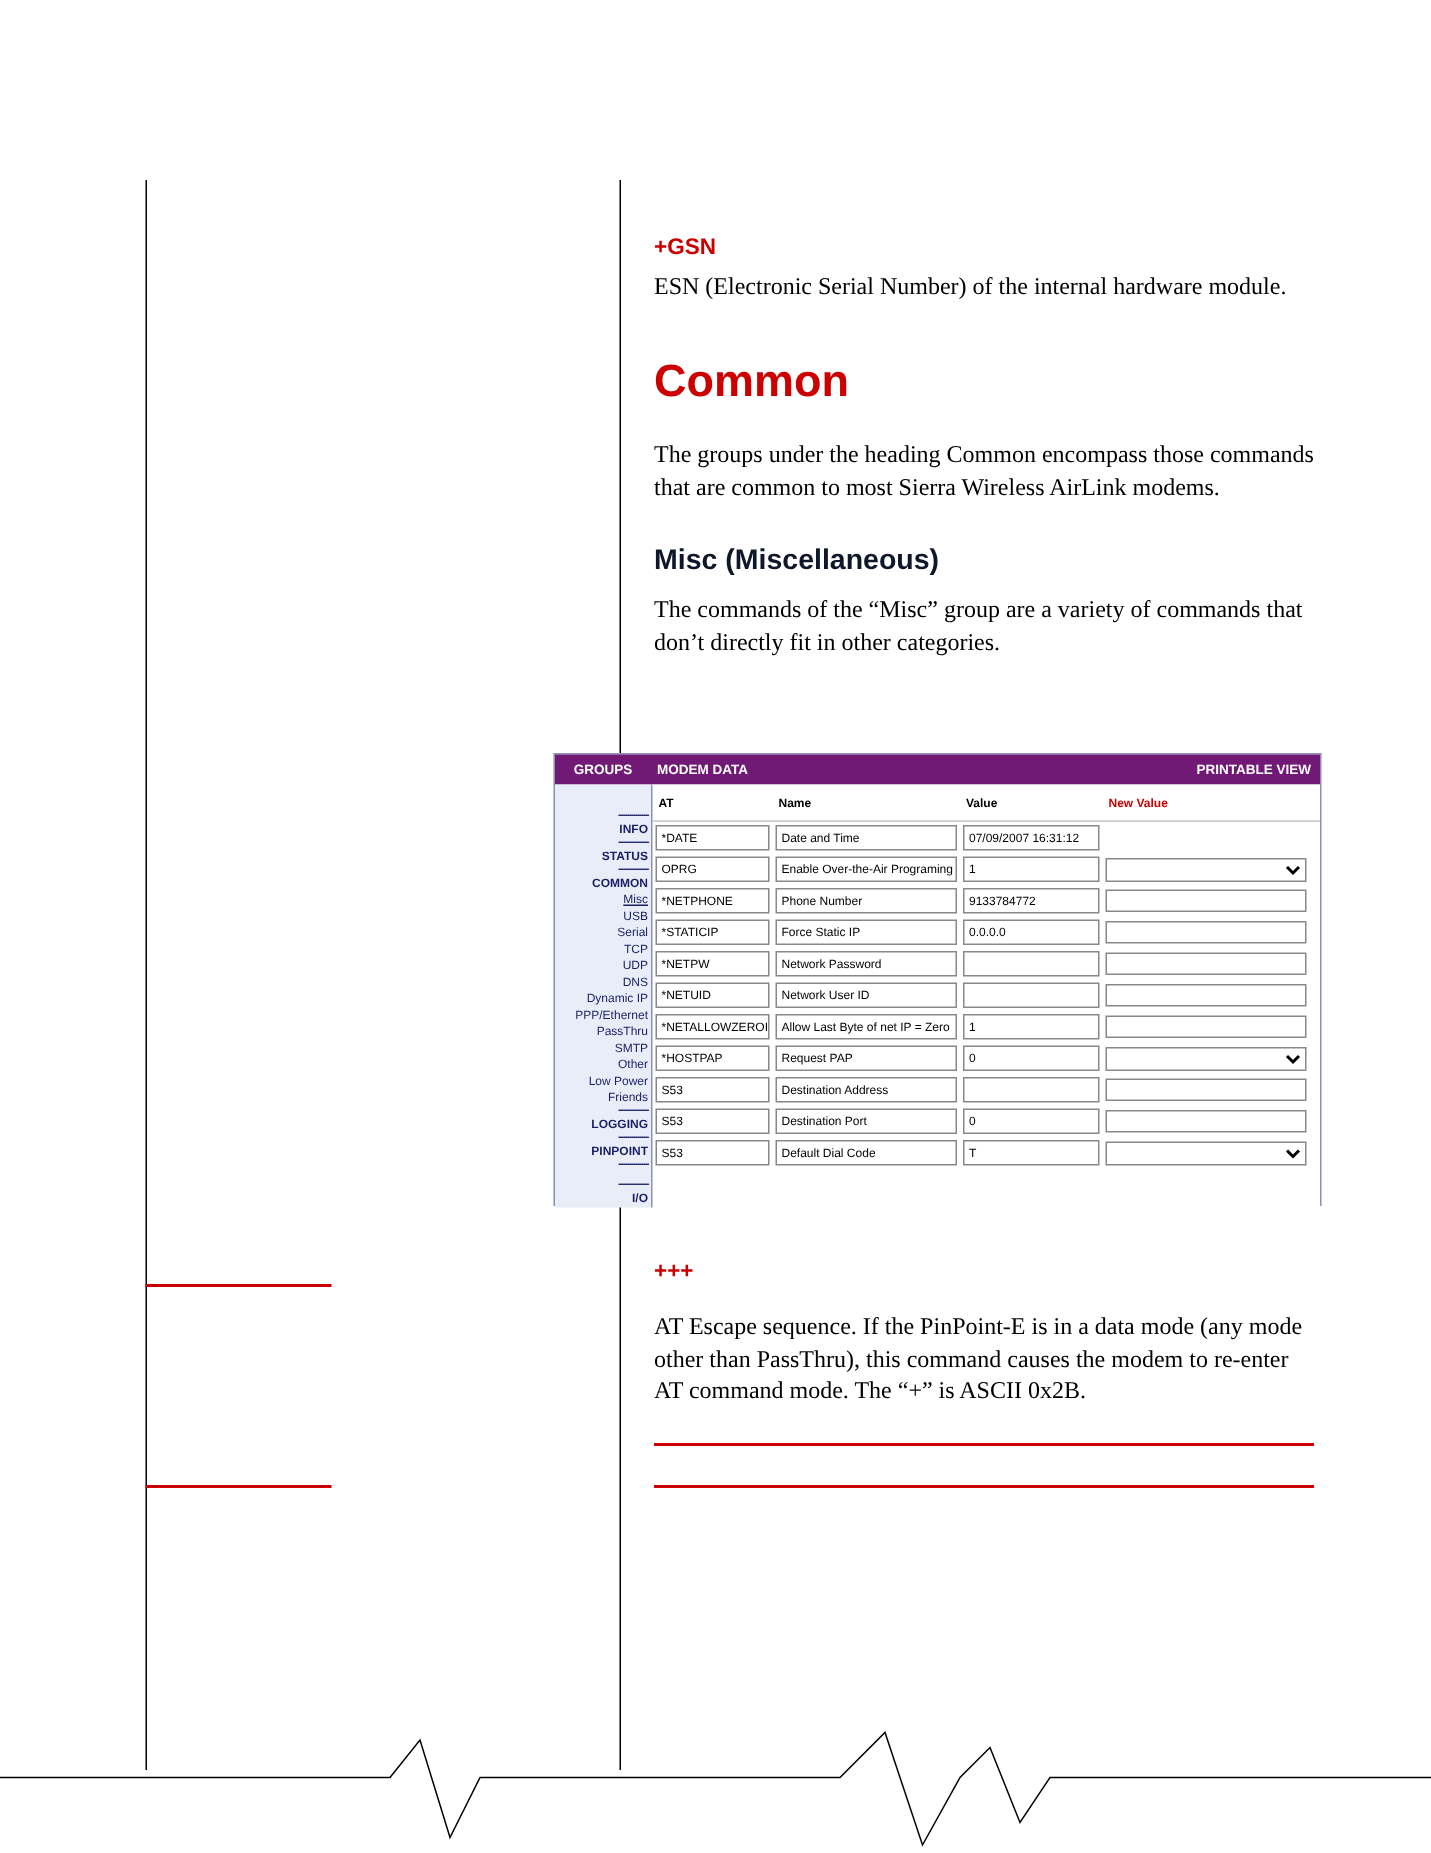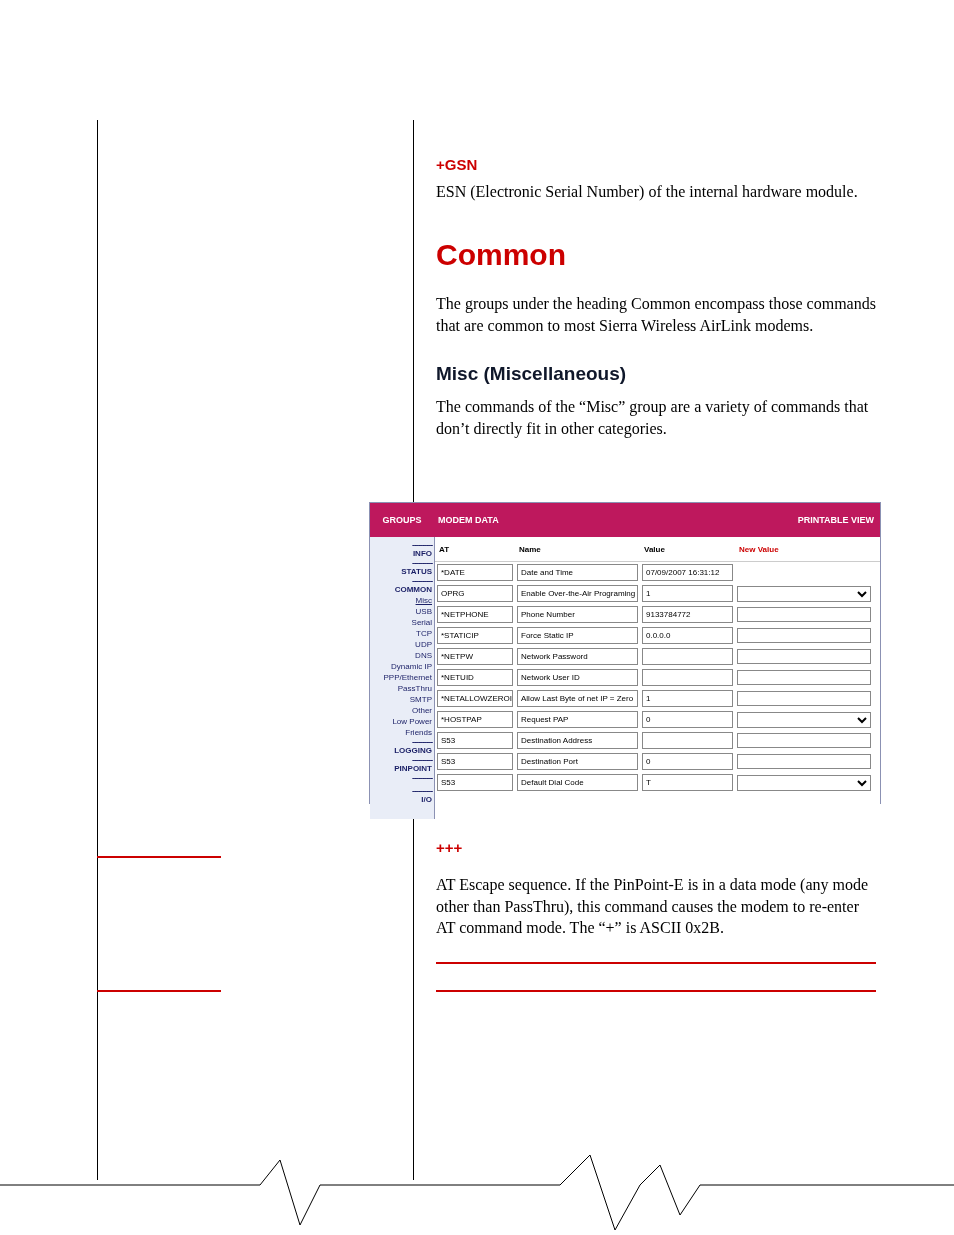--- a/index.html
+++ b/index.html
@@ -35,39 +35,39 @@
   .ui-panel {
     position: absolute;
     left: 369px; top: 502px;
     width: 510px; height: 300px;
     background: #e9edf7;
     border: 1px solid #8b91b3;
     font-family: Verdana, Geneva, sans-serif;
     font-size: 9px;
   }
   .ui-header {
-    background: #be185d;
+    background: #701a75;
     color: #fff;
     font-weight: bold;
     display: flex;
-    height: 34px;
+    height: 20px;
     align-items: center;
   }
   .ui-header .left  { width: 64px; text-align: center; font-size: 9px; }
   .ui-header .mid   { flex: 1; padding-left: 4px; font-size: 9px; }
   .ui-header .right { padding: 0 6px; font-size: 9px; }
   .ui-body { display: flex; height: calc(100% - 18px); }
   .ui-sidebar {
     width: 64px;
     background: #e9edf7;
     color: #1a1f66;
     font-weight: bold;
     font-size: 8px;
     text-align: right;
-    padding-top: 4px;
+    padding-top: 17px;
   }
   .ui-sidebar .sep { color: #1a1f66; white-space: nowrap; overflow: hidden; font-size: 7px; letter-spacing: -1px; padding-right: 2px; }
   .ui-sidebar .item { padding: 0 2px 0 0; line-height: 11px; }
   .ui-sidebar .sub  { font-weight: normal; color: #1a1f66; padding-right: 2px; line-height: 11px; }
   .ui-sidebar .sub.under { text-decoration: underline; }
   .ui-content {
     flex: 1;
     background: #fff;
     border-left: 1px solid #8b91b3;
     overflow: hidden;

